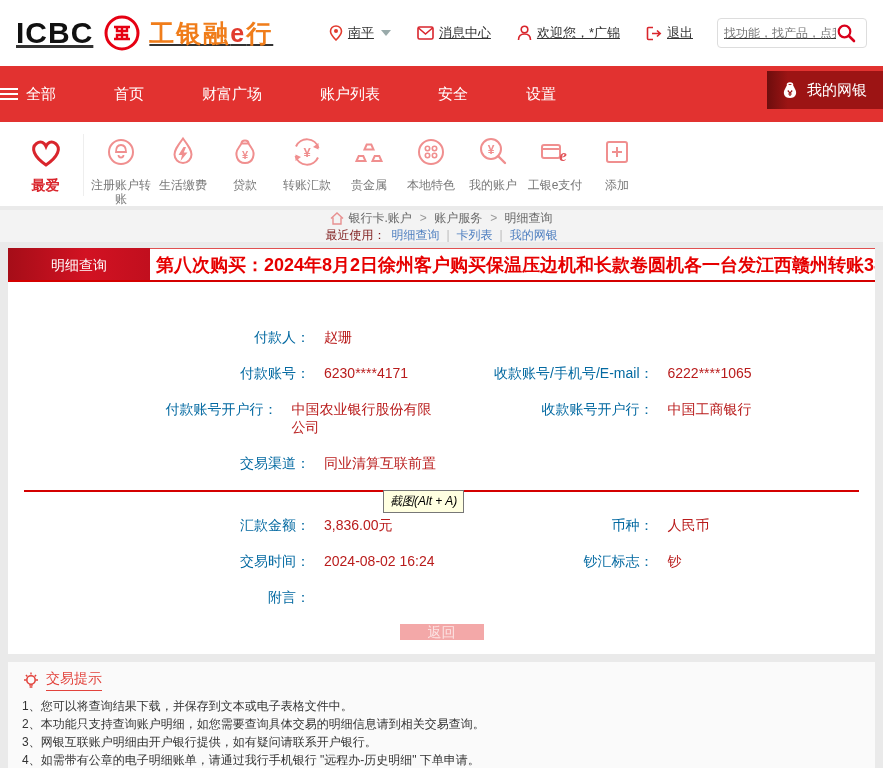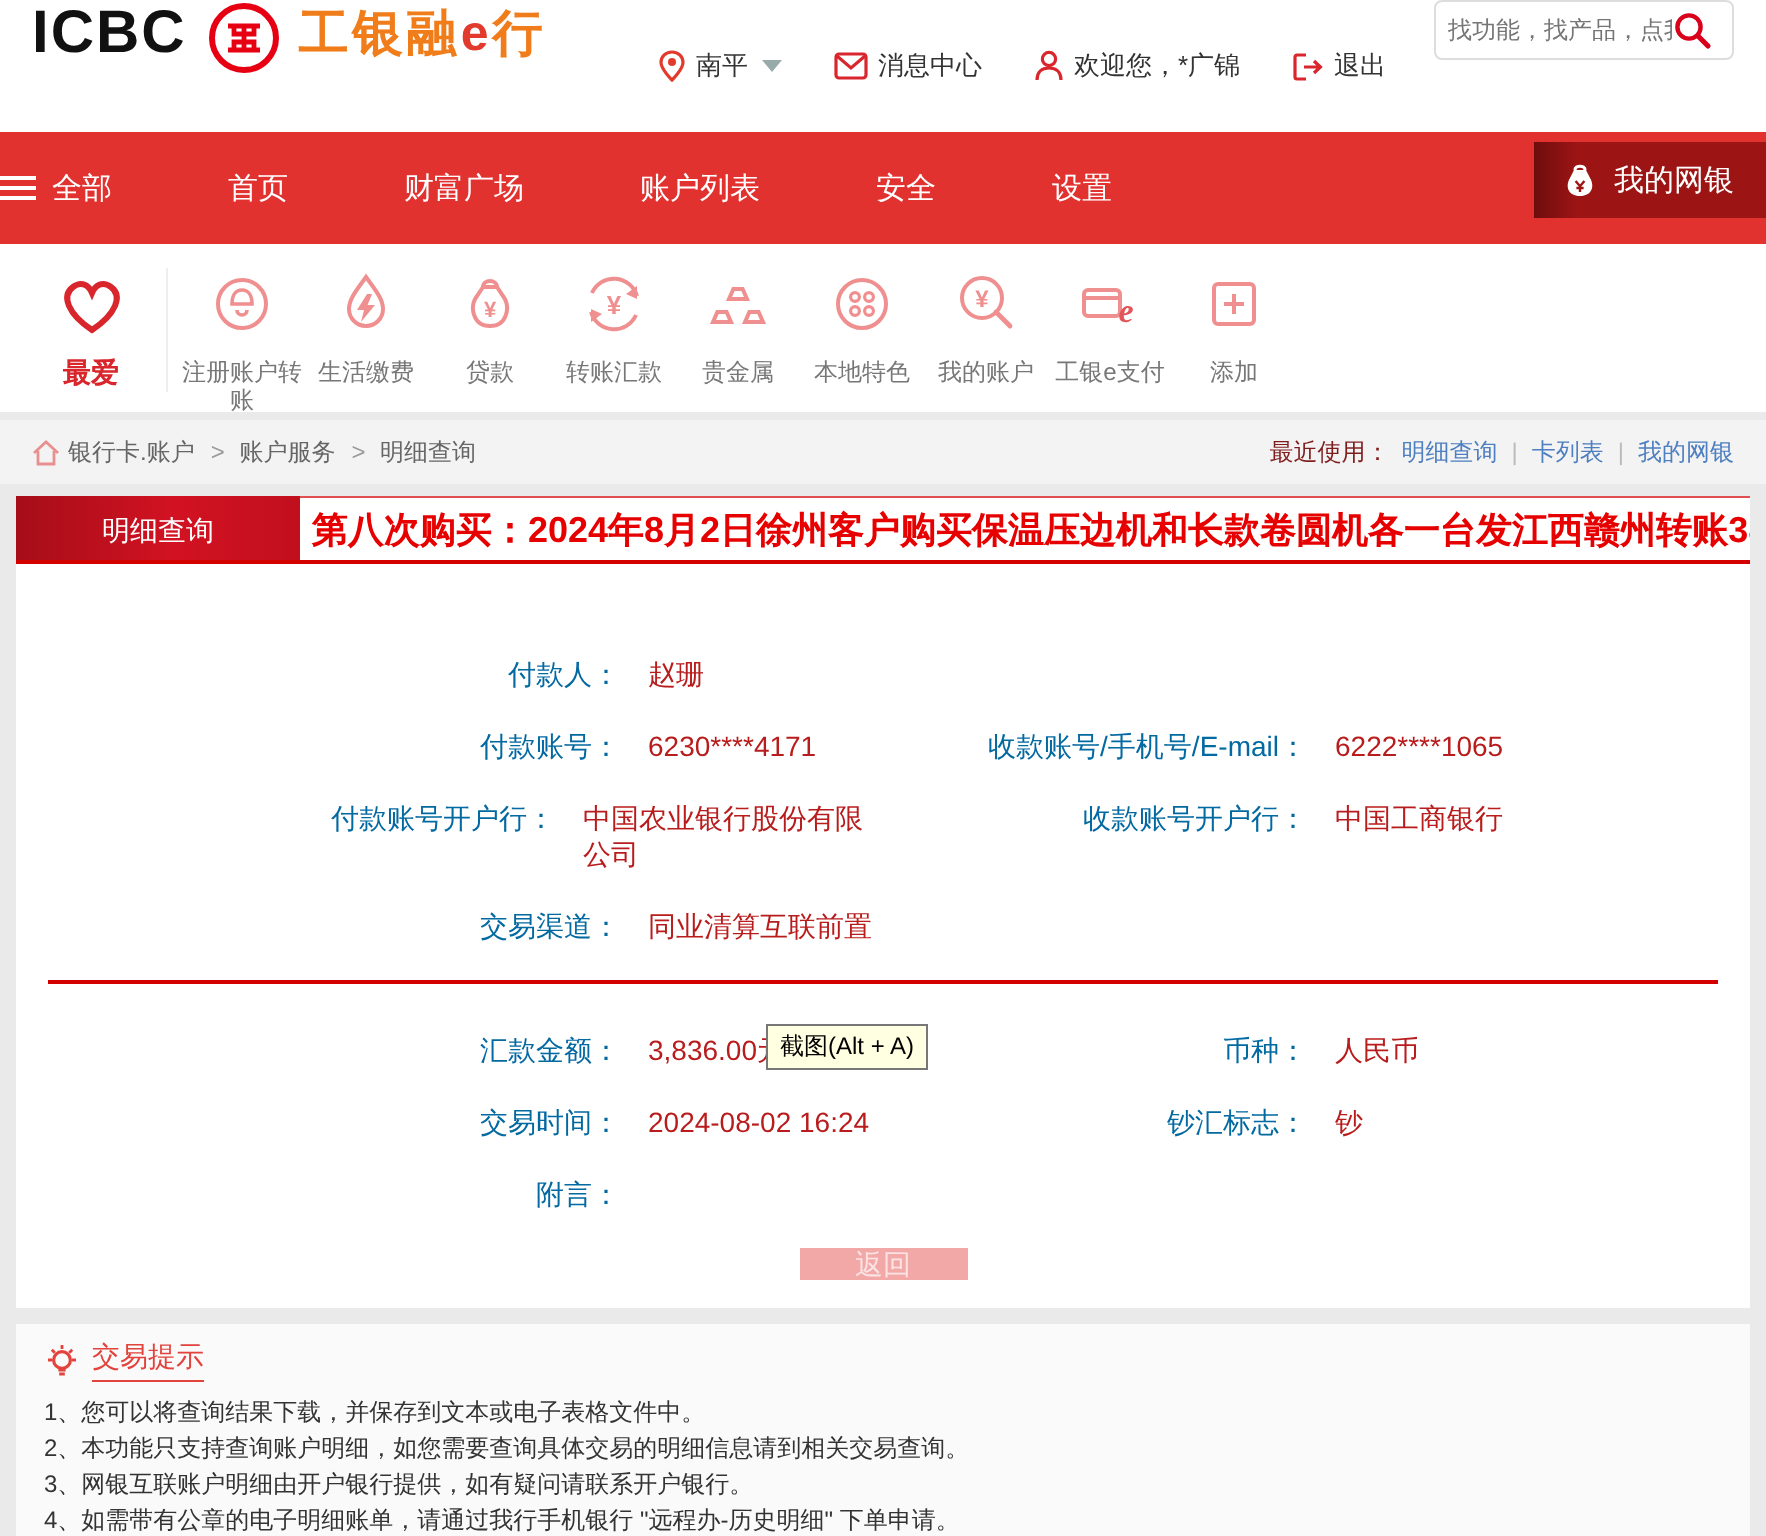--- a/index.html
+++ b/index.html
@@ -5,21 +5,21 @@
   * { box-sizing: border-box; margin: 0; padding: 0; }
   html,body { width: 883px; height: 768px; }
   body {
     font-family: "Liberation Sans", sans-serif;
     background: #eaeaea;
     position: relative;
     overflow: hidden;
     color: #333;
   }
   
-  .header { height: 66px; background: #fff; display: flex; padding: 0 16px; }
+  .header { height: 66px; background: #fff; display: flex; align-items: center; padding: 0 16px; text-decoration: underline; }
   .logo-icbc { font-size: 30px; font-weight: 900; color: #111; letter-spacing: 1px; }
   .logo-mark { margin: 0 8px 0 10px; display: flex; }
   .brand-cn { font-size: 25px; font-weight: bold; color: #f07d1a; letter-spacing: 2px; }
   .brand-cn .red { color: #e23b2e; }
   .h-spacer { flex: 1; }
   .h-item { display: flex; align-items: center; gap: 5px; font-size: 13px; color: #333; margin-left: 26px; cursor: pointer; white-space: nowrap; }
   .caret-down { width: 0; height: 0; border-left: 5px solid transparent; border-right: 5px solid transparent; border-top: 6px solid #9aa; margin-left: 2px; }
   .searchbox { margin-left: 24px; width: 150px; height: 30px; border: 1px solid #ddd; border-radius: 4px; display: flex; align-items: center; padding: 0 6px; }
   .searchbox input { border: none; outline: none; width: 112px; font-size: 12px; color: #444; font-family: "Liberation Sans", sans-serif; background: transparent; }
   
@@ -29,21 +29,21 @@
   .burger span { display: block; width: 18px; height: 2px; background: #fff; margin: 3px 0; }
   .ribbon { position: absolute; right: 0; top: 5px; height: 38px; background: linear-gradient(90deg,#6e0d0d,#9c1414 18%,#9c1414); color: #fff; display: flex; align-items: center; gap: 8px; padding: 0 16px 0 14px; font-size: 15px; cursor: pointer; }
   
   .qrow { background: #fff; display: flex; padding: 12px 0 10px 14px; height: 84px; }
   .qitem { width: 62px; text-align: center; cursor: pointer; }
   .qitem .qicon { display: inline-block; height: 38px; }
   .qlabel { display: block; font-size: 12px; color: #777; line-height: 14px; margin-top: 2px; }
   .qitem.fav { margin-right: 6px; border-right: 1px solid #eee; padding-right: 6px; width: 70px; }
   .qitem.fav .qlabel { color: #d9252c; font-size: 14px; font-weight: bold; }
   
-  .crumbbar { background: #f3f3f3; height: 32px; margin-top: 4px; display: flex; align-items: center; padding: 0 16px; font-size: 12px; color: #666; }
+  .crumbbar { background: #f3f3f3; height: 32px; margin-top: 4px; display: flex; align-items: center; padding: 0 16px; font-size: 12px; color: #666; flex-direction: column; }
   .crumb { display: flex; align-items: center; gap: 4px; }
   .crumb-part + .crumb-part::before { content: " > "; color: #999; margin: 0 4px; }
   .crumb-spacer { flex: 1; }
   .recent { display: flex; align-items: center; }
   .recent-label { color: #7f1d1d; margin-right: 6px; }
   .recent a { color: #4e7fc0; text-decoration: none; cursor: pointer; }
   .recent a + a::before { content: "|"; color: #bbb; margin: 0 7px; }
   
   .main { margin: 6px 8px 0; }
   .banner { display: flex; height: 34px; border-bottom: 2px solid #d40000; }
@@ -52,21 +52,21 @@
   
   .details { background: #fff; padding: 46px 0 14px; }
   .drow { display: flex; margin-bottom: 18px; font-size: 14px; }
   .dcell { width: 50%; display: flex; line-height: 18px; }
   .dlab { width: 302px; text-align: right; color: #0369a1; }
   .dlab.r { width: 212px; }
   .dval { margin-left: 14px; color: #b91c1c; }
   .red-divider { border: none; border-top: 2px solid #d40000; margin: 12px 16px 24px; }
   .back-btn { display: block; margin: 6px auto 0; width: 84px; height: 16px; background: #f3a8a8; color: #fbe3e3; border: none; font-size: 14px; cursor: pointer; font-family: "Liberation Sans", sans-serif; }
   
-  .tooltip { position: absolute; left: 383px; top: 512px; background: #ffffe1; border: 1px solid #777; padding: 2px 6px; font-size: 12px; color: #000; z-index: 5; }
+  .tooltip { position: absolute; left: 383px; top: 490px; background: #ffffe1; border: 1px solid #777; padding: 2px 6px; font-size: 12px; color: #000; z-index: 5; font-style: italic; }
   
   .tips { background: #fafafa; margin: 8px 8px 0; padding: 8px 14px 10px; }
   .tips-head { display: flex; align-items: center; gap: 6px; margin-bottom: 6px; }
   .tips-title { color: #e2433c; font-size: 14px; border-bottom: 1px solid #e2433c; padding-bottom: 2px; }
   .tip-line { font-size: 12px; color: #333; line-height: 18px; margin-left: 0; }
   svg { display: block; }
 </style>
 </head>
 <body>
 

